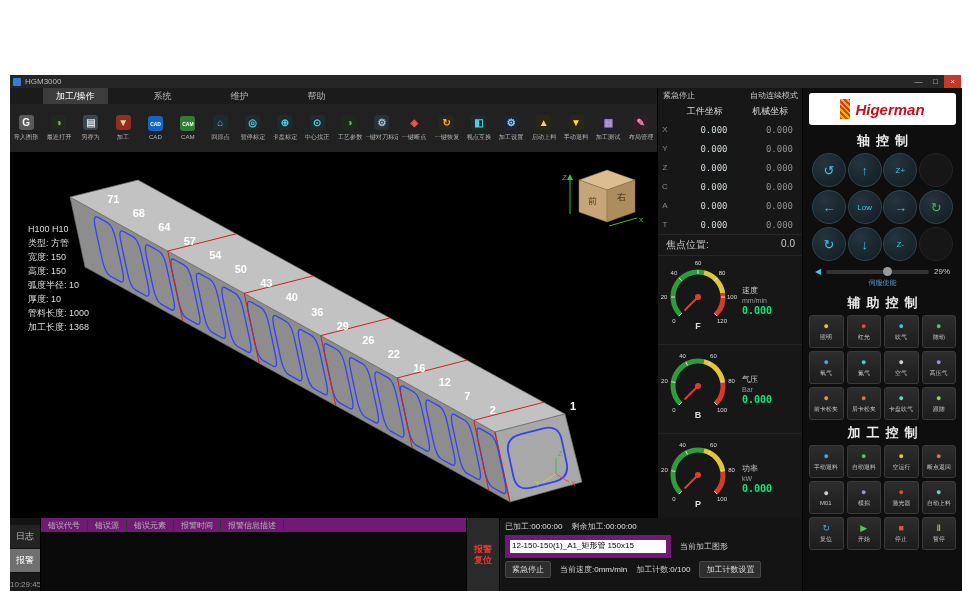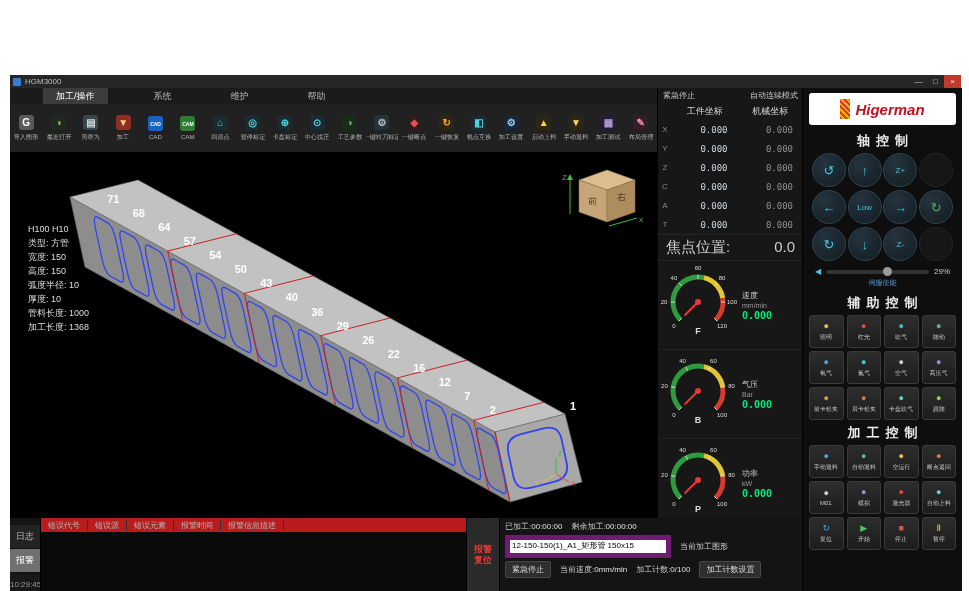--- a/index.html
+++ b/index.html
@@ -32,21 +32,21 @@
   
   .midpanel{position:absolute;left:647px;top:13px;width:145px;height:430px;background:#171717;border-left:1px solid #000;}
   .mp-row1{display:flex;justify-content:space-between;padding:2px 5px;font-size:8px;color:#c9c9c9;}
   .coord-head{display:flex;font-size:9px;color:#d8d8d8;padding:2px 0;}
   .coord-head .sp{width:14px;}
   .coord-head span.h{flex:1;text-align:center;}
   .coord-row{display:flex;align-items:center;height:19px;font-size:9px;}
   .coord-axis{width:14px;text-align:center;color:#8a8a8a;font-size:8px;}
   .coord-val{flex:1;text-align:right;padding-right:10px;color:#cfd8dc;font-family:"DejaVu Sans Mono",monospace;}
   .coord-val.mach{color:#8f8f8f;}
-  .focus-row{display:flex;justify-content:space-between;padding:3px 8px;font-size:15px;color:#cccccc;border-top:1px solid #262626;border-bottom:1px solid #262626;}
+  .focus-row{display:flex;justify-content:space-between;padding:3px 8px;font-size:10px;color:#cccccc;border-top:1px solid #262626;border-bottom:1px solid #262626;}
   .gauge-block{display:flex;align-items:center;height:88px;border-bottom:1px solid #222;}
   .gauge-text{display:flex;flex-direction:column;gap:1px;font-size:8px;color:#c9c9c9;width:56px;}
   .gauge-unit{font-size:7px;color:#9a9a9a;}
   .gauge-value{color:#00e676;font-size:10px;font-weight:bold;font-family:"DejaVu Sans Mono",monospace;}
 
   
   .rightpanel{position:absolute;left:792px;top:13px;width:159px;height:503px;background:#0e0e0e;border-left:1px solid #000;display:flex;flex-direction:column;}
   .brand{margin:5px 6px 3px;background:#ffffff;border-radius:3px;height:32px;display:flex;align-items:center;justify-content:center;gap:5px;flex:none;}
   .stripes{width:10px;height:20px;background:repeating-linear-gradient(45deg,#d43c2e 0 2px,#f5b301 2px 4px);}
   .bname{color:#c1121f;font-weight:bold;font-size:15px;font-style:italic;}
@@ -67,21 +67,21 @@
   .gicon{font-size:9px;line-height:9px;}
   .glabel{font-size:7px;color:#c9c9c9;white-space:nowrap;transform:scale(.85);}
 
   
   .bottom{position:absolute;left:0;top:443px;width:792px;height:73px;background:#141414;display:flex;}
   .side-tabs{width:30px;display:flex;flex-direction:column;background:#181818;margin-top:7px;}
   .stab{height:23px;display:flex;align-items:center;justify-content:center;font-size:9px;color:#bbbbbb;background:#232323;border-bottom:1px solid #101010;}
   .stab.active{background:#6f6f6f;color:#ffffff;}
   .time{margin-top:auto;font-size:8px;color:#999999;text-align:center;padding-bottom:2px;}
   .alarm-table{flex:0 0 425px;display:flex;flex-direction:column;border-left:1px solid #000;}
-  .alarm-head{display:flex;background:#b91c1c;height:14px;align-items:center;font-size:8px;color:#b5b5b5;flex:none;}
+  .alarm-head{display:flex;background:#701a75;height:14px;align-items:center;font-size:8px;color:#b5b5b5;flex:none;}
   .alarm-head span{padding:0 7px;border-right:1px solid #333;white-space:nowrap;}
   .alarm-body{flex:1;background:#0a0a0a;}
   .alarm-reset{width:26px;background:#2a2a2a;border-left:1px solid #000;border-right:1px solid #000;color:#e53935;font-size:9px;font-weight:bold;display:flex;align-items:center;justify-content:center;text-align:center;line-height:11px;padding:0 3px;}
   .binfo{flex:1;display:flex;flex-direction:column;font-size:8px;color:#c9c9c9;padding:3px 5px;gap:3px;min-width:0;}
   .binfo-r{display:flex;align-items:center;gap:9px;white-space:nowrap;}
   .file-input{width:152px;height:13px;background:#ffffff;color:#000000;font-size:8px;border:5px solid #701a75;padding:0 2px;white-space:nowrap;overflow:hidden;flex:none;}
   .dk-btn{background:#2e2e2e;border:1px solid #474747;color:#dddddd;font-size:8px;padding:2px 6px;border-radius:2px;white-space:nowrap;}
   .lbl-val b{color:#e0e0e0;font-weight:normal;}
 </style>
 </head>

